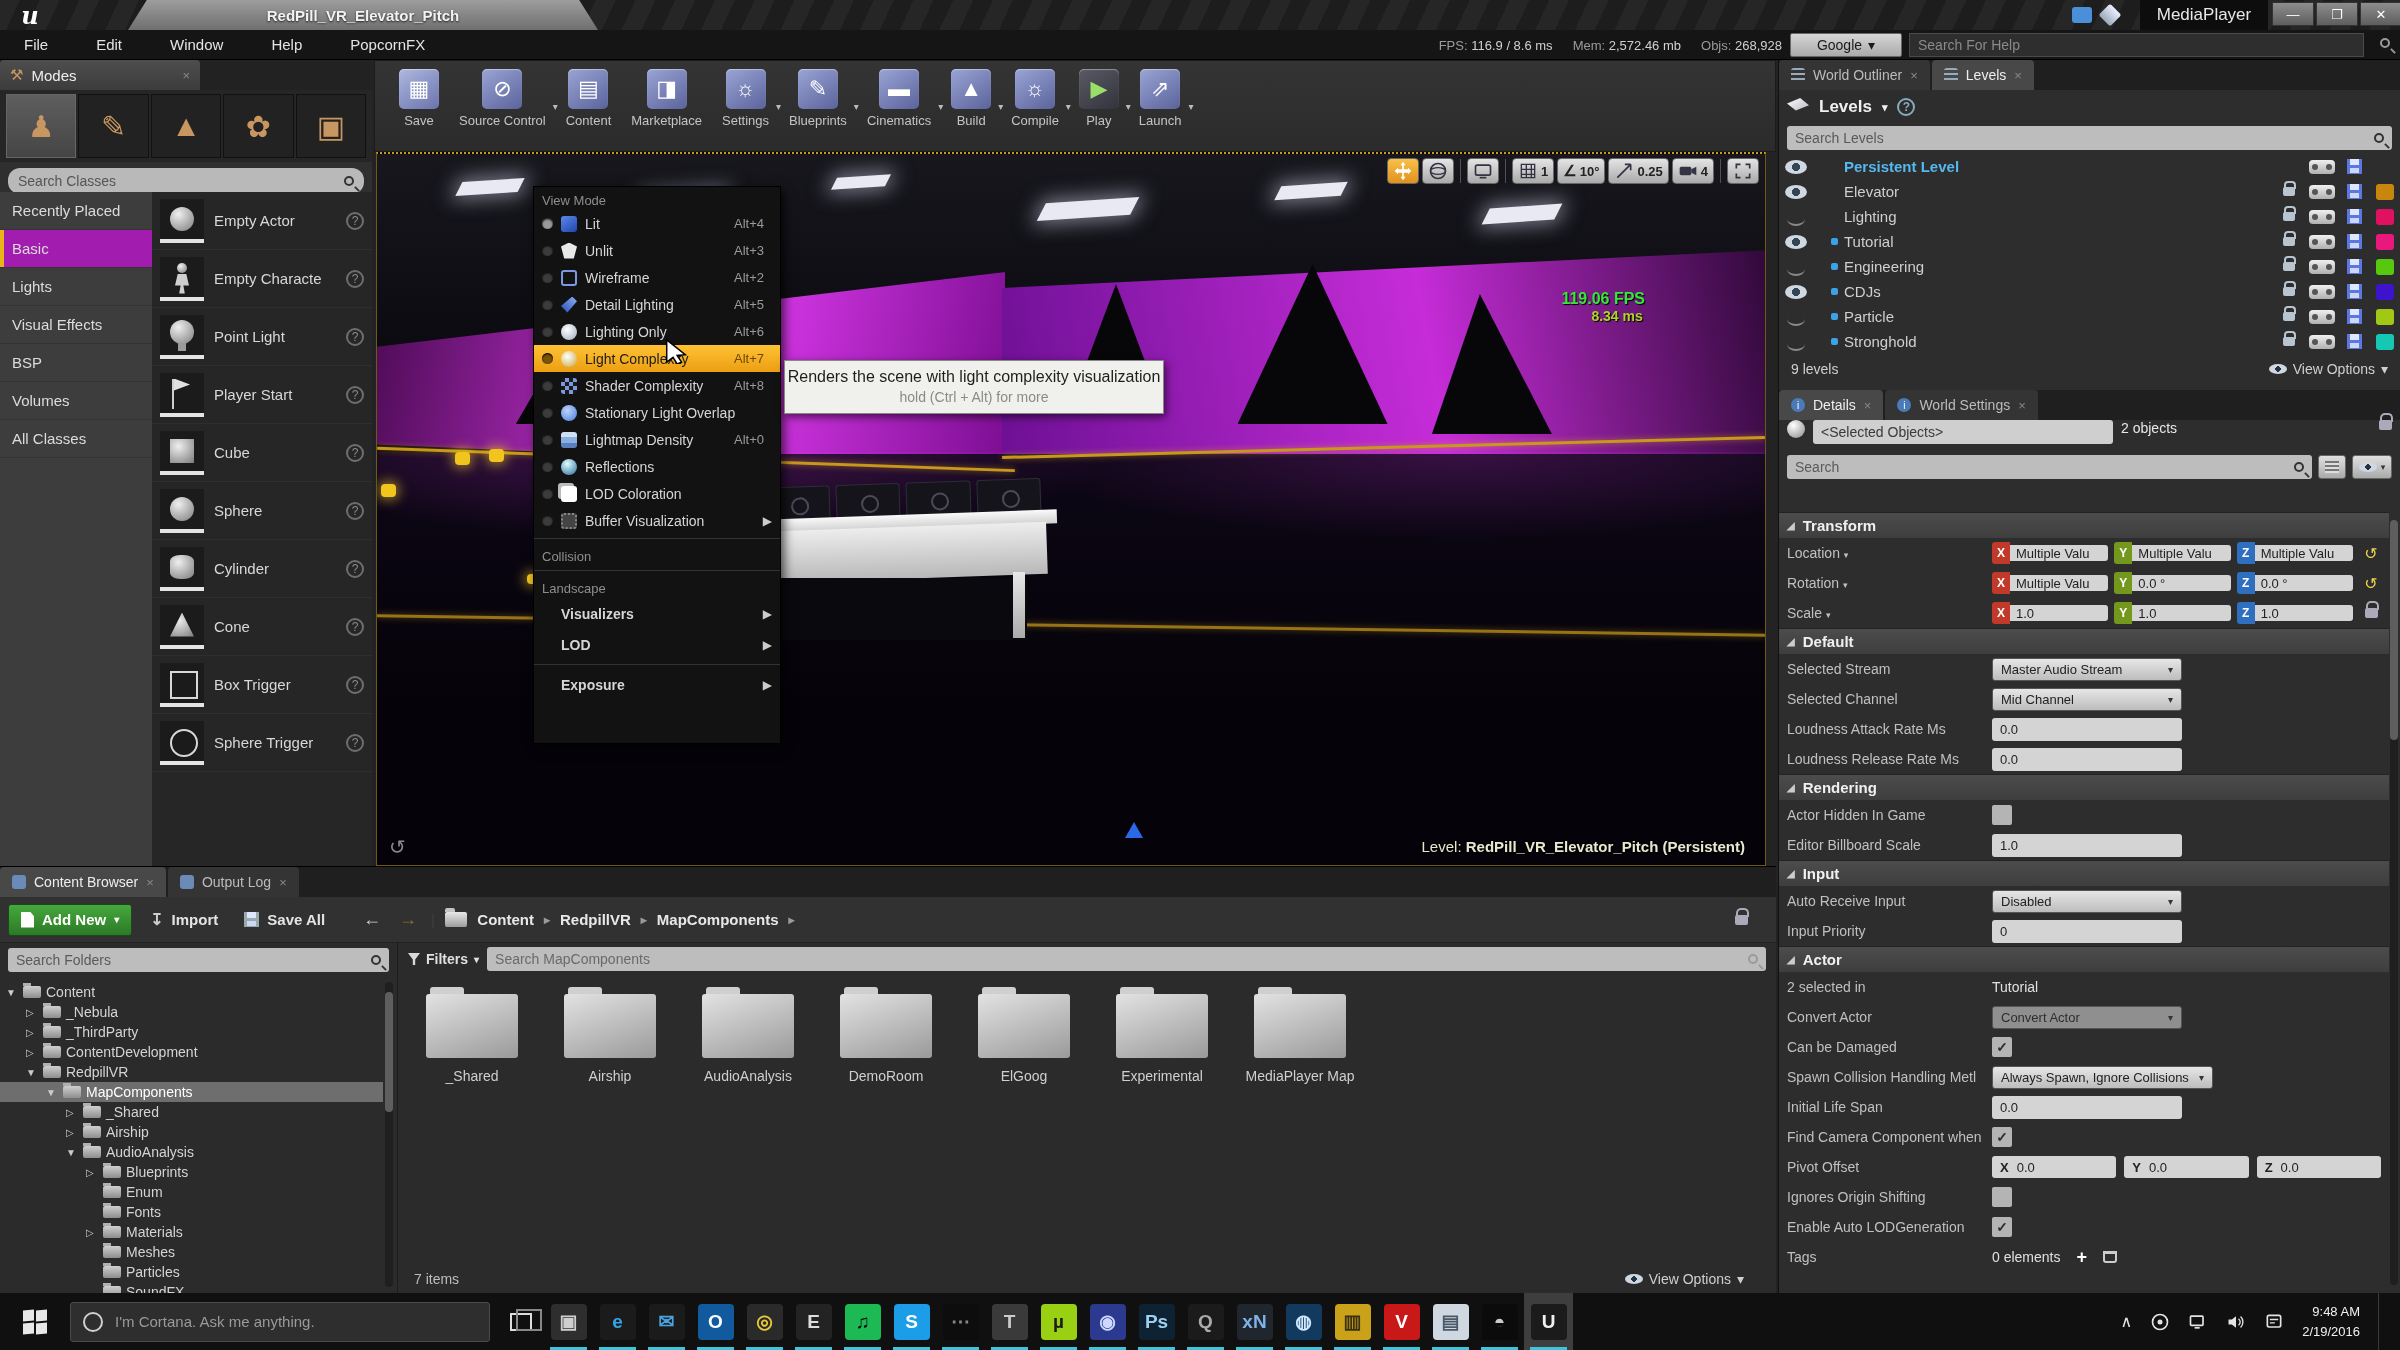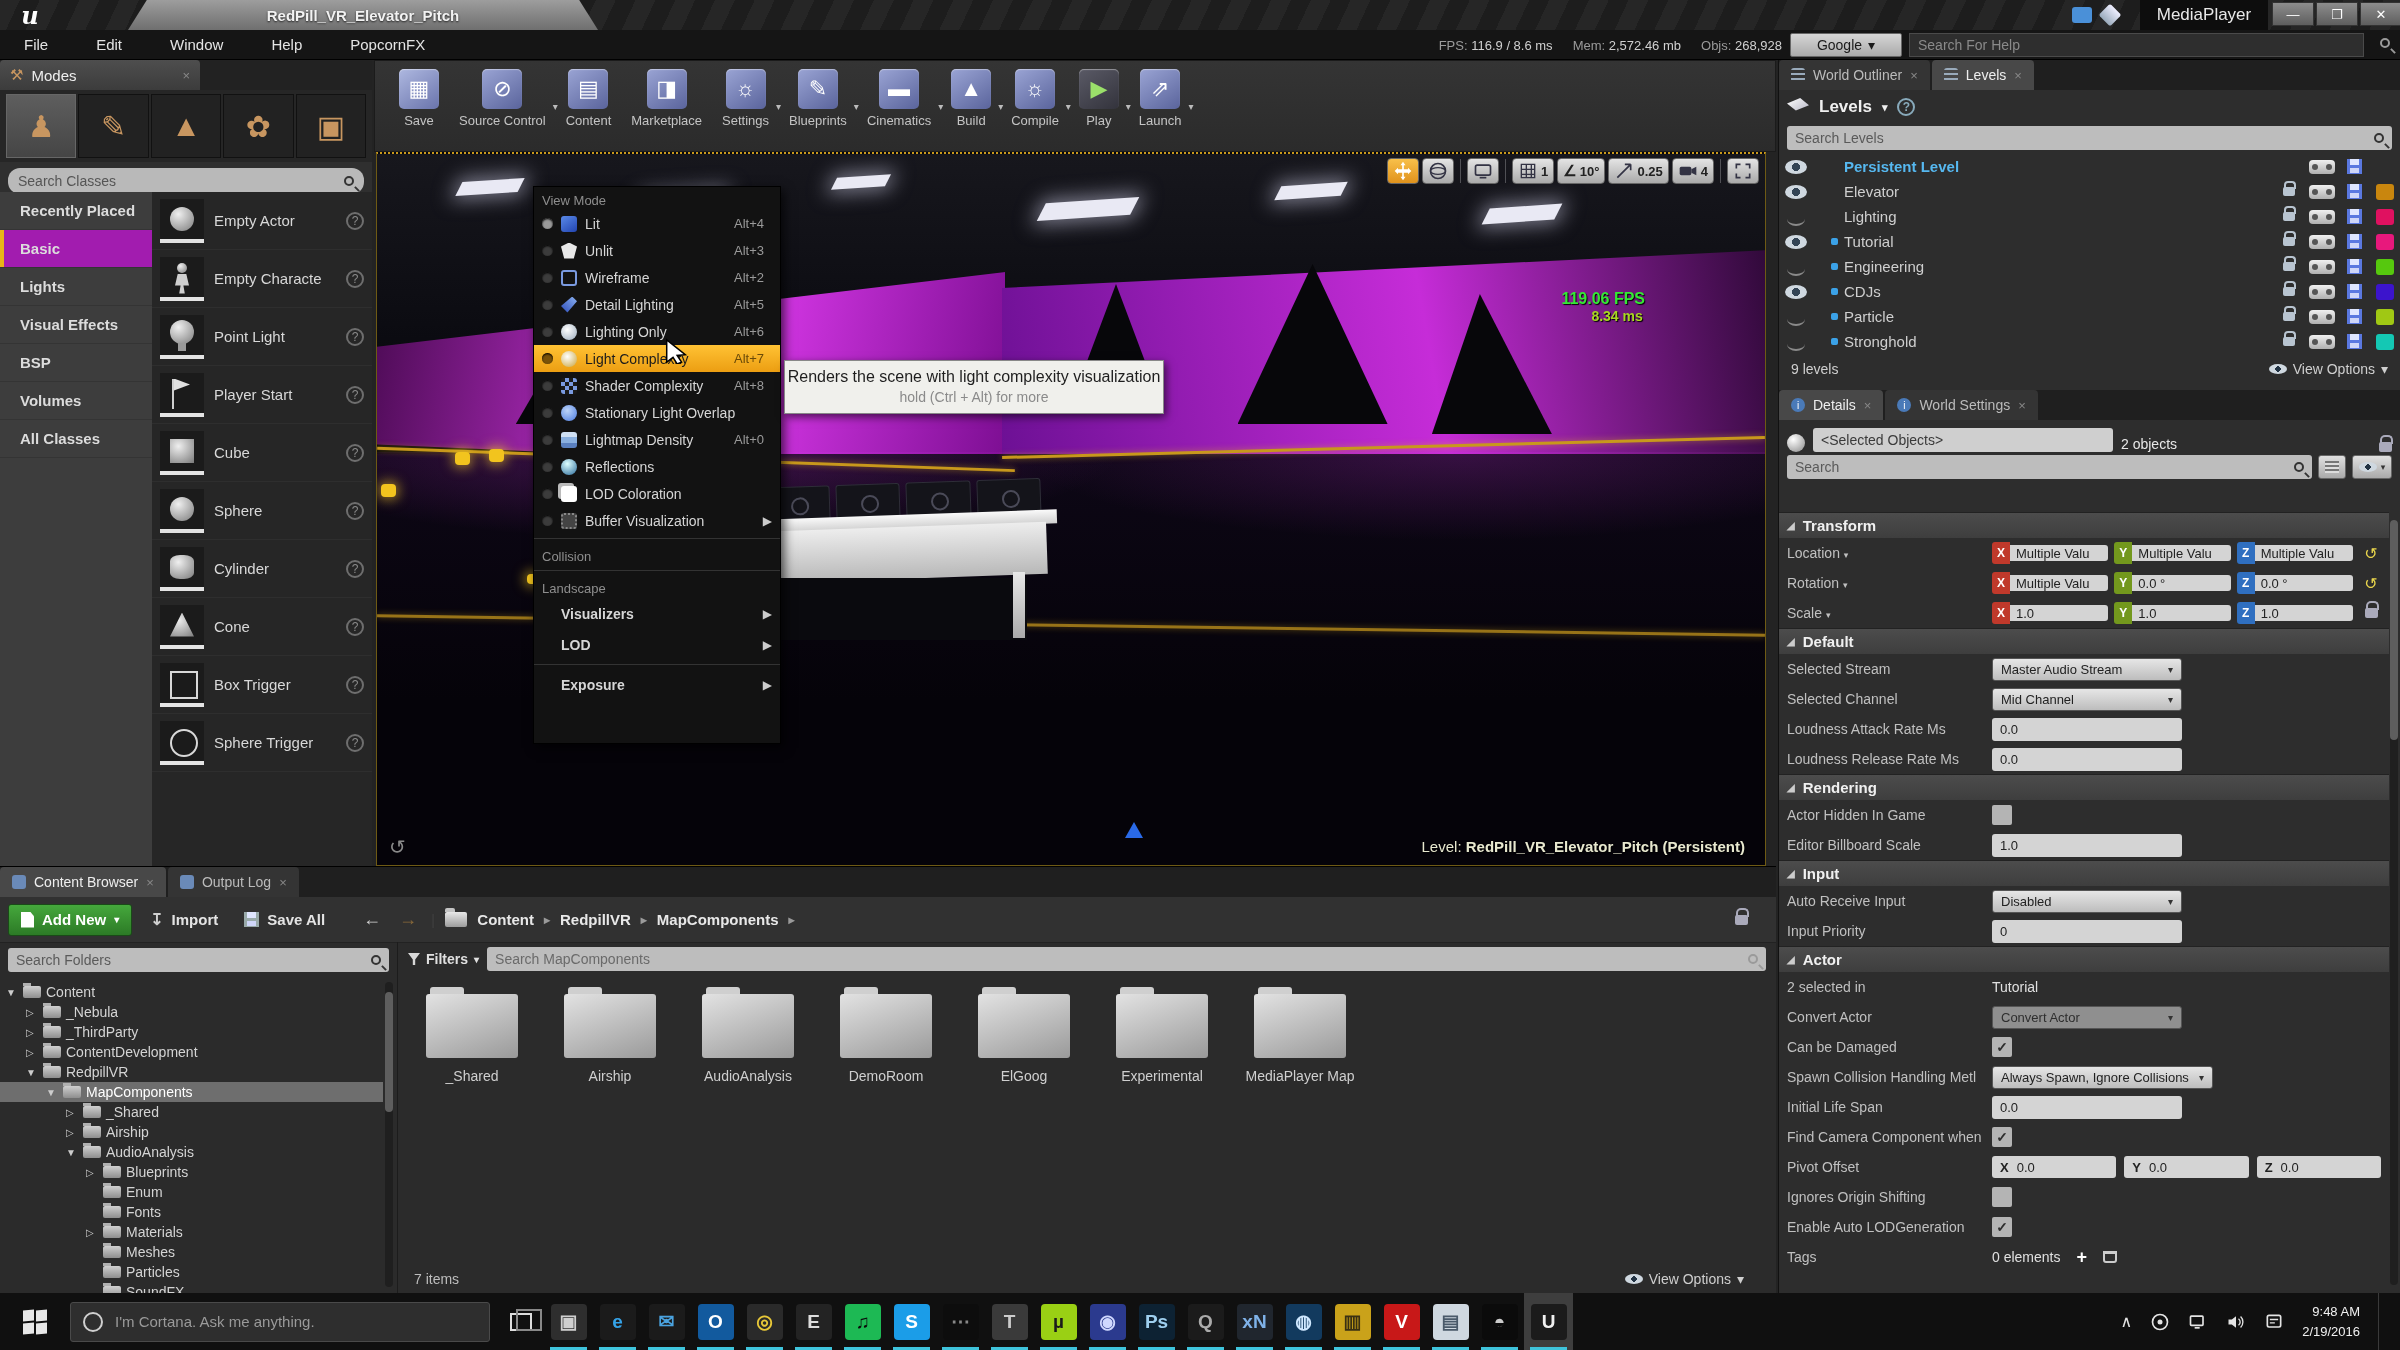--- a/index.html
+++ b/index.html
@@ -41,21 +41,21 @@
 #modestabrow{height:30px;background:#222;display:flex}
 #modestab{width:200px;background:linear-gradient(#4e4e4e,#3c3c3c);display:flex;align-items:center;gap:8px;padding:0 10px;border-radius:4px 4px 0 0;font-size:15px;color:#eee}
 .tabx{color:#888;font-size:13px;margin-left:auto}
 #modebtns{display:flex;gap:2px;padding:4px 6px;background:#262626}
 .modebtn{flex:1;height:64px;background:#222;border:1px solid #111;display:flex;align-items:center;justify-content:center;font-size:30px;color:#c89660}
 .modebtn[data-active="true"]{background:linear-gradient(#5e5e5e,#454545);border-color:#666}
 #modesearch{margin:6px 8px;height:26px;background:#b9b9b9;border-radius:12px;display:flex;align-items:center;padding:0 10px;color:#555;font-size:14px;gap:8px}
 #modesearch .mag{border-color:#333}#modesearch .mag:after{background:#333}
 #modecols{position:absolute;left:0;top:132px;bottom:0;width:372px;display:flex}
 #modecats{width:152px;background:#3d3d3d}
-.mcat{height:38px;display:flex;align-items:center;padding-left:20px;font-size:15px;font-weight:bold;color:#dcdcdc;border-bottom:1px solid #343434;position:relative}
+.mcat{height:38px;display:flex;align-items:center;padding-left:12px;font-size:15px;font-weight:normal;color:#dcdcdc;border-bottom:1px solid #343434;position:relative}
 .mcat[data-selected="true"]{background:#a21caf}
 .mcat[data-selected="true"]:before{content:"";position:absolute;left:0;top:0;bottom:0;width:4px;background:#e8b418}
 #modeitems{flex:1;background:#262626;overflow:hidden}
 .mitem{height:58px;display:flex;align-items:center;gap:10px;padding:0 8px;border-bottom:1px solid #2e2e2e}
 .thumb{width:44px;height:44px;background:#1b1b1b;border-bottom:4px solid #e4e4e4;position:relative;flex:none}
 .thumb:before{content:"";position:absolute;left:10px;top:8px;width:24px;height:24px;background:radial-gradient(circle at 35% 30%,#efefef,#7a7a7a)}
 .thumb[data-thumb="sphere"]:before{border-radius:50%}
 .thumb[data-thumb="figure"]:before{left:17px;top:6px;width:10px;height:10px;border-radius:50%}
 .thumb[data-thumb="figure"]:after{content:"";position:absolute;left:15px;top:17px;width:14px;height:20px;background:#cfcfcf;clip-path:polygon(20% 0,80% 0,100% 60%,60% 60%,70% 100%,30% 100%,40% 60%,0 60%)}
 .thumb[data-thumb="bulb"]:before{border-radius:50%;top:5px}
@@ -163,21 +163,21 @@
 .pad:before,.pad:after{content:"";position:absolute;top:4px;width:6px;height:6px;border-radius:50%;background:#555}
 .pad:before{left:3px}.pad:after{right:3px}
 .flop{width:15px;height:15px;background:#5a78e0;position:relative;flex:none;margin-right:8px}
 .flop:before{content:"";position:absolute;left:3px;top:0;width:9px;height:6px;background:#dfe6ff}
 .flop:after{content:"";position:absolute;left:3px;bottom:1px;width:9px;height:5px;background:#cfd6f8}
 .chip{width:18px;height:16px;border-radius:3px;flex:none}
 #lvfooter{display:flex;align-items:center;height:30px;padding:0 12px;font-size:14px;color:#cfcfcf}
 .viewopts{margin-left:auto;display:flex;align-items:center;gap:6px;color:#cfcfcf}
 .veye{width:18px;height:10px;background:radial-gradient(circle,#234 25%,#cfd8e0 27%);border-radius:50%}
 
-#selobjrow{display:flex;align-items:flex-end;gap:8px;height:32px;padding:0 8px}
+#selobjrow{display:flex;align-items:flex-start;gap:8px;height:32px;padding:0 8px}
 .selsphere{width:18px;height:18px;border-radius:50%;background:radial-gradient(circle at 35% 30%,#fff,#888)}
 #selobjbox{width:300px;height:24px;background:#cfcfcf;border-radius:3px;color:#3a3a3a;font-size:14px;display:flex;align-items:center;padding:0 8px}
 #objcount{color:#e8e8e8;font-size:14px}
 .locki{width:13px;height:10px;background:#aab;border-radius:2px;position:relative;margin-left:auto}
 .locki:before{content:"";position:absolute;left:1px;top:-7px;width:9px;height:7px;border:2px solid #aab;border-bottom:none;border-radius:5px 5px 0 0}
 #dsearchrow{display:flex;align-items:center;gap:6px;padding:0 8px;height:30px}
 #dsearchrow .searchbar{flex:1;margin:0}
 .sqbtn{width:28px;height:24px;background:linear-gradient(#e0e0e0,#aaa);border:1px solid #666;border-radius:3px;display:flex;align-items:center;justify-content:center}
 .gridg{width:14px;height:12px;background:repeating-linear-gradient(#777 0 2px,#ddd 2px 4px)}
 #dsections{position:absolute;left:0;top:452px;bottom:0;width:610px;overflow:hidden}

